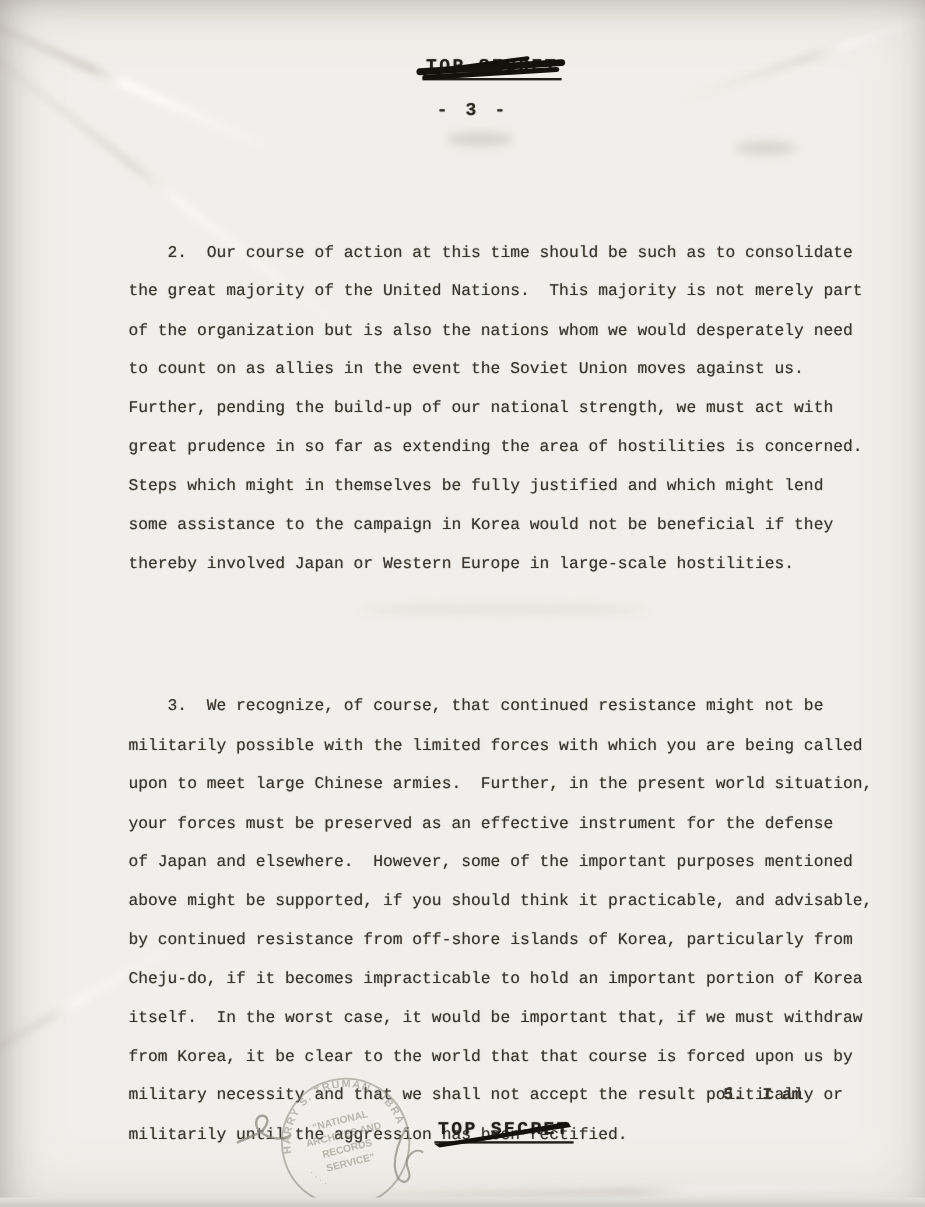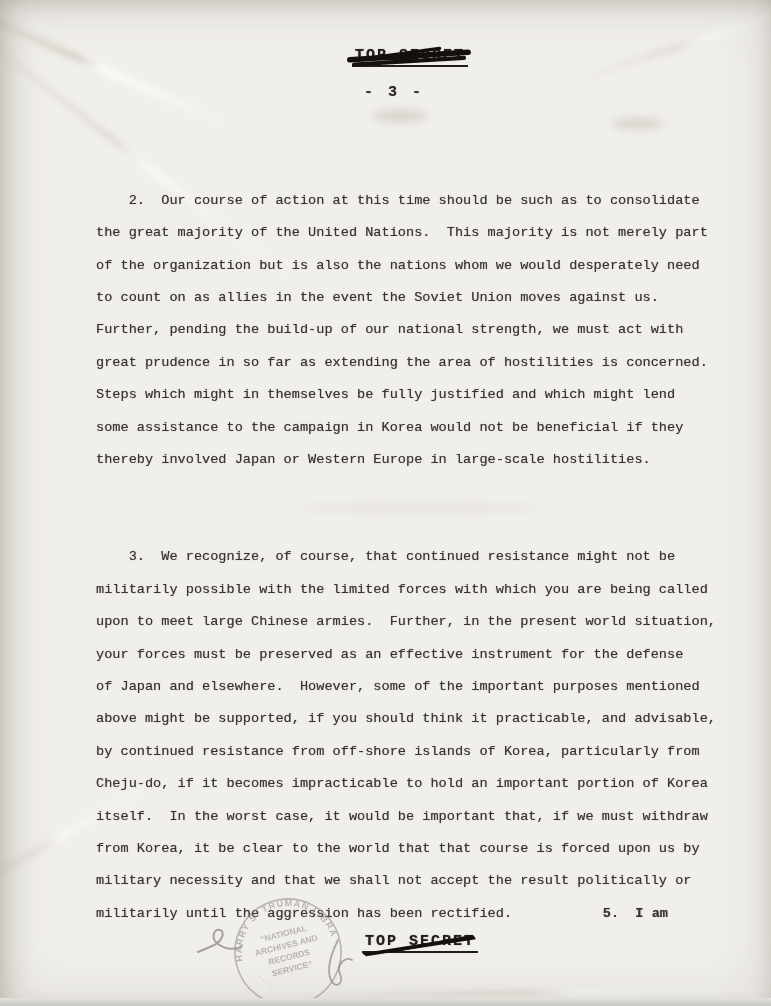--- a/index.html
+++ b/index.html
@@ -88,21 +88,21 @@
   .doc-body {
     position: absolute;
     left: 96px; top: 120px;
     width: 640px;
     font-size: 13.6px;
     line-height: 32.4px;
     white-space: pre;
     text-shadow: 0 0 0.9px rgba(45,39,30,0.55);
     z-index: 2;
   }
-  .doc-body .para { margin: 0; }
+  .doc-body .para { margin: 11px; }
   .continuation {
     position: absolute;
     top: 898px; right: 103px;
     font-size: 13.6px;
     line-height: 32.4px;
     white-space: pre;
     font-weight: bold;
     text-shadow: 0 0 0.9px rgba(45,39,30,0.55);
     z-index: 2;
   }

